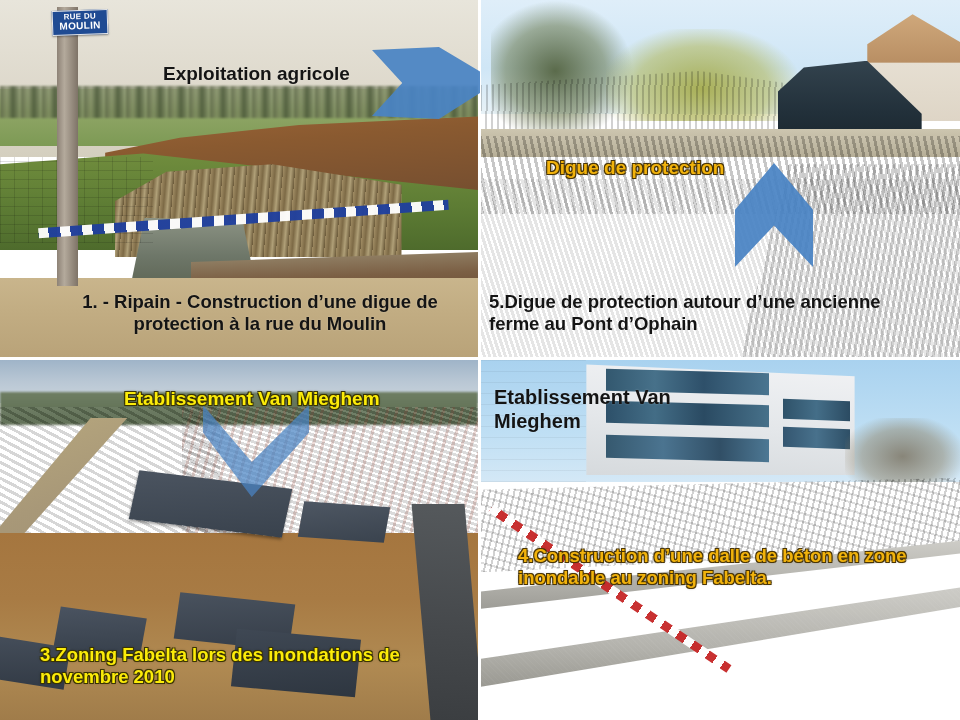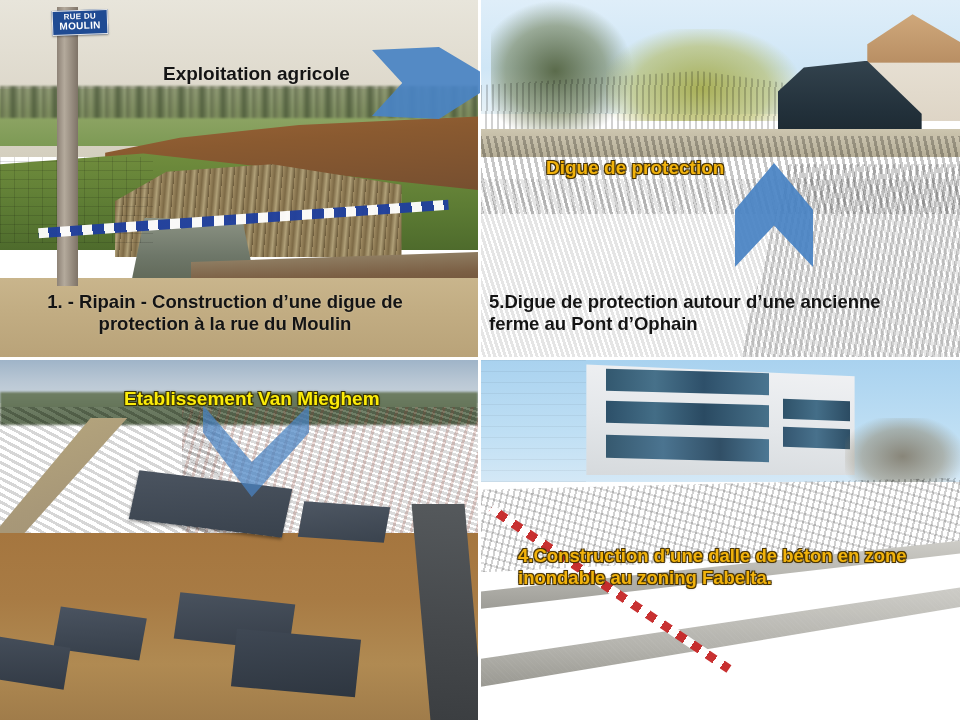--- a/index.html
+++ b/index.html
@@ -353,21 +353,21 @@
     text-shadow: -1px -1px 0 #3a3402, 1px -1px 0 #3a3402,
                  -1px  1px 0 #3a3402, 1px  1px 0 #3a3402,
                   0 0 3px rgba(0,0,0,.6);
   }
 
   #lbl-exploitation { left: 163px; top: 63px;  font-size: 19px; }
   #lbl-digue        { left: 510px; top: 157px; font-size: 19px; margin-left: 36px; }
   #lbl-vanmieghem-y { left: 124px; top: 388px; font-size: 19px; }
   #lbl-vanmieghem-d { left: 494px; top: 386px; font-size: 20px; width: 200px; }
 
-  #cap1 { left: 5px;  top: 291px; width: 440px; font-size: 18.5px; text-align: center; }
+  #cap1 { left: 40px;  top: 291px; width: 440px; font-size: 18.5px; text-align: center; }
   #cap2 { left: 489px; top: 291px; width: 465px; font-size: 18.5px; }
   #cap3 { left: 40px;  top: 644px; width: 430px; font-size: 18.5px; }
   #cap4 { left: 518px; top: 545px; width: 450px; font-size: 18.5px; }
 
   #timestamp {
     position: absolute;
     left: 775px; top: 672px;
     color: #e58b20;
     font-family: "DejaVu Sans Mono", monospace;
     font-size: 13.5px;
@@ -456,25 +456,29 @@
   <div class="arrow" id="arrow-right"></div>
   <div class="arrow" id="arrow-up"></div>
   <div class="arrow" id="arrow-down"></div>
 
   <div class="ovl dark" id="lbl-exploitation">Exploitation agricole</div>
 
   <div class="ovl gold" id="lbl-digue">Digue de protection</div>
 
   <div class="ovl yellow" id="lbl-vanmieghem-y">Etablissement Van Mieghem</div>
 
+  <div class="ovl dark" id="lbl-vanmieghem-d">Etablissement Van
+Mieghem</div>
 
   <div class="ovl dark" id="cap1">1. - Ripain - Construction d’une digue de
 protection à la rue du Moulin</div>
 
   <div class="ovl dark" id="cap2">5.Digue de protection autour d’une ancienne
 ferme au Pont d’Ophain</div>
 
+  <div class="ovl yellow" id="cap3">3.Zoning Fabelta lors des inondations de
+novembre 2010</div>
 
   <div class="ovl gold" id="cap4">4.Construction d’une dalle  de béton en zone
 inondable au zoning Fabelta.</div>
 
 
 </div>
 
 </body></html>

